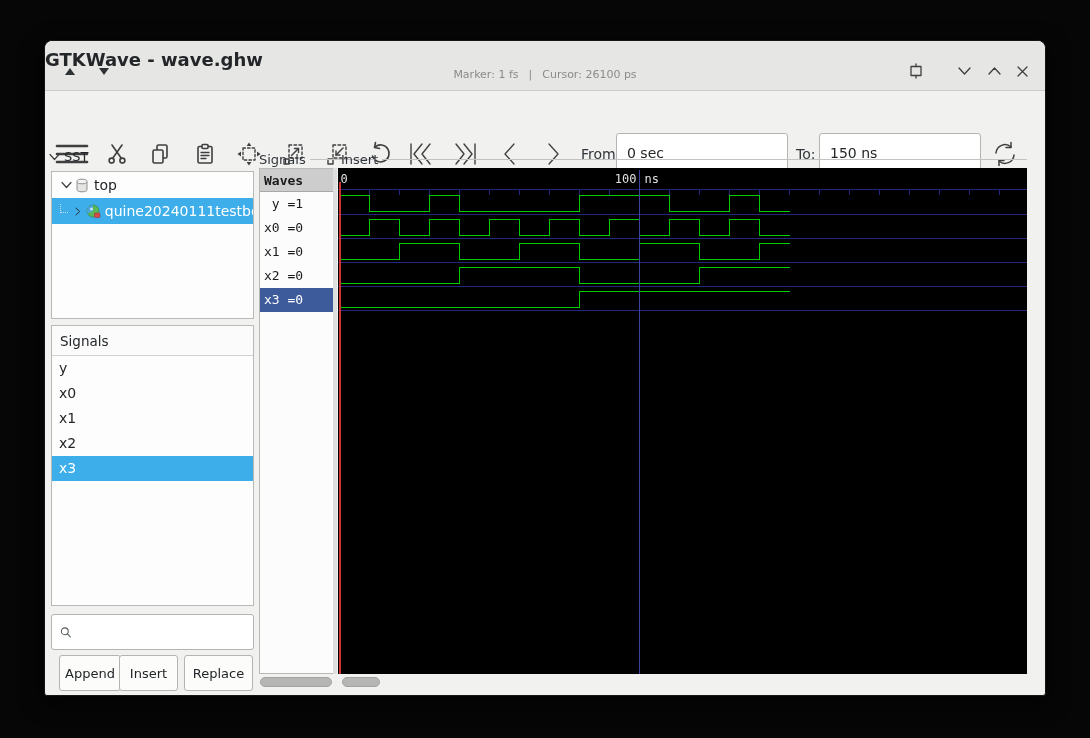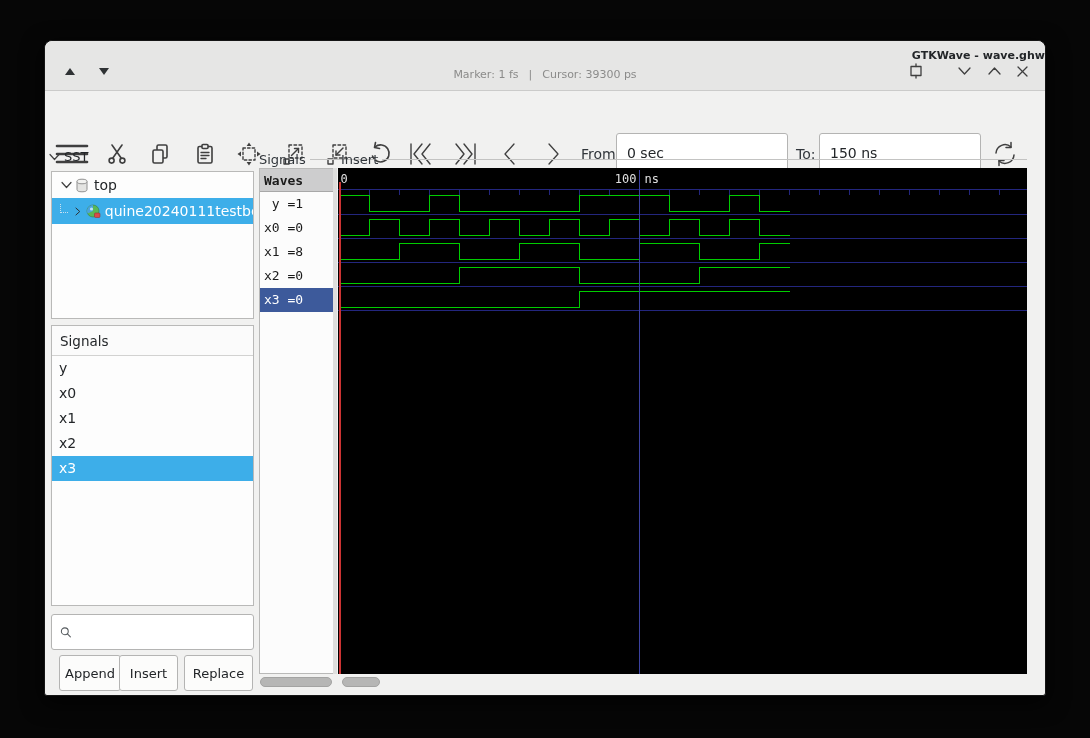--- a/index.html
+++ b/index.html
@@ -6,21 +6,21 @@
   html,body { width:1090px; height:738px; }
   body { background:#060606; font-family:"DejaVu Sans","Liberation Sans",sans-serif; position:relative; overflow:hidden; }
 
   .window { position:absolute; left:44px; top:40px; width:1002px; height:656px;
     background:#f1f1f0; border-radius:8px 8px 3px 3px; border:1px solid #151515;
     box-shadow:0 6px 22px rgba(0,0,0,.85); }
 
   
   .titlebar { position:absolute; left:0; top:0; right:0; height:50px; background:#e6e6e5;
     border-bottom:1px solid #cbcbca; border-radius:8px 8px 0 0; }
-  .title-main { position:absolute; left:0; right:0; top:8px; text-align:right; font-size:11px;
+  .title-main { position:absolute; left:0; right:0; top:8px; text-align:left; font-size:18px;
     font-weight:bold; color:#232629; }
   .title-sub { position:absolute; left:0; right:0; top:27px; text-align:center; font-size:11px; color:#8b8b8a; }
   .title-sub span { margin:0 5px; }
   .tb-btn { position:absolute; top:19px; width:22px; height:22px; display:flex; align-items:center;
     justify-content:center; cursor:default; }
   .tri { width:0; height:0; border-left:5px solid transparent; border-right:5px solid transparent; }
   .tri-up   { border-bottom:7px solid #2f3234; }
   .tri-down { border-top:7px solid #2f3234; }
 
   
@@ -81,21 +81,21 @@
 
   <div class="titlebar">
     <div class="tb-btn" style="left:14px">
         <div class="tri tri-up"></div>
       </div>
     <div class="tb-btn" style="left:48px">
         <div class="tri tri-down"></div>
       </div>
     <div class="title-main">GTKWave - wave.ghw</div>
     <div class="title-sub">
-      <span>Marker: 1 fs</span><span>|</span><span>Cursor: 39300 ps</span>
+      <span>Marker: 1 fs</span><span>|</span><span>Cursor: 26100 ps</span>
     </div>
     <div class="tb-btn" style="left:860px">
       <svg width="16" height="16" viewBox="0 0 16 16">
         <rect x="3" y="3.5" width="10" height="9" class="icon-stroke" style="stroke-width:1.3"></rect>
         <line x1="8" y1="1" x2="8" y2="3.5" class="icon-stroke" style="stroke-width:1.3"></line>
         <line x1="8" y1="12.5" x2="8" y2="15" class="icon-stroke" style="stroke-width:1.3"></line>
       </svg>
     </div>
     <div class="tb-btn" style="left:908px">
       <svg width="15" height="10" viewBox="0 0 15 10">
@@ -269,21 +269,21 @@
   <button class="btn" style="left:139px; width:69px">Replace</button>
 
   <div class="frame-label" style="left:214px; top:111px; width:118px;">
     <span>Signals</span>
       <span class="rule"></span>
   </div>
   <div class="panel values" style="left:214px; top:127px; width:75px; height:506px; background:#fcfcfc;">
     <div class="vhead">Waves</div>
     <div class="vrow"> y =1</div>
     <div class="vrow">x0 =0</div>
-    <div class="vrow">x1 =8</div>
+    <div class="vrow">x1 =0</div>
     <div class="vrow">x2 =0</div>
     <div class="vrow selected">x3 =0</div>
   </div>
   <div class="vscroll-strip"></div>
   <div class="hscroll-thumb" style="left:215px; width:72px;"></div>
 
   <div class="frame-label" style="left:296px; top:111px; width:686px;">
     <span>Insert</span>
       <span class="rule"></span>
   </div>

